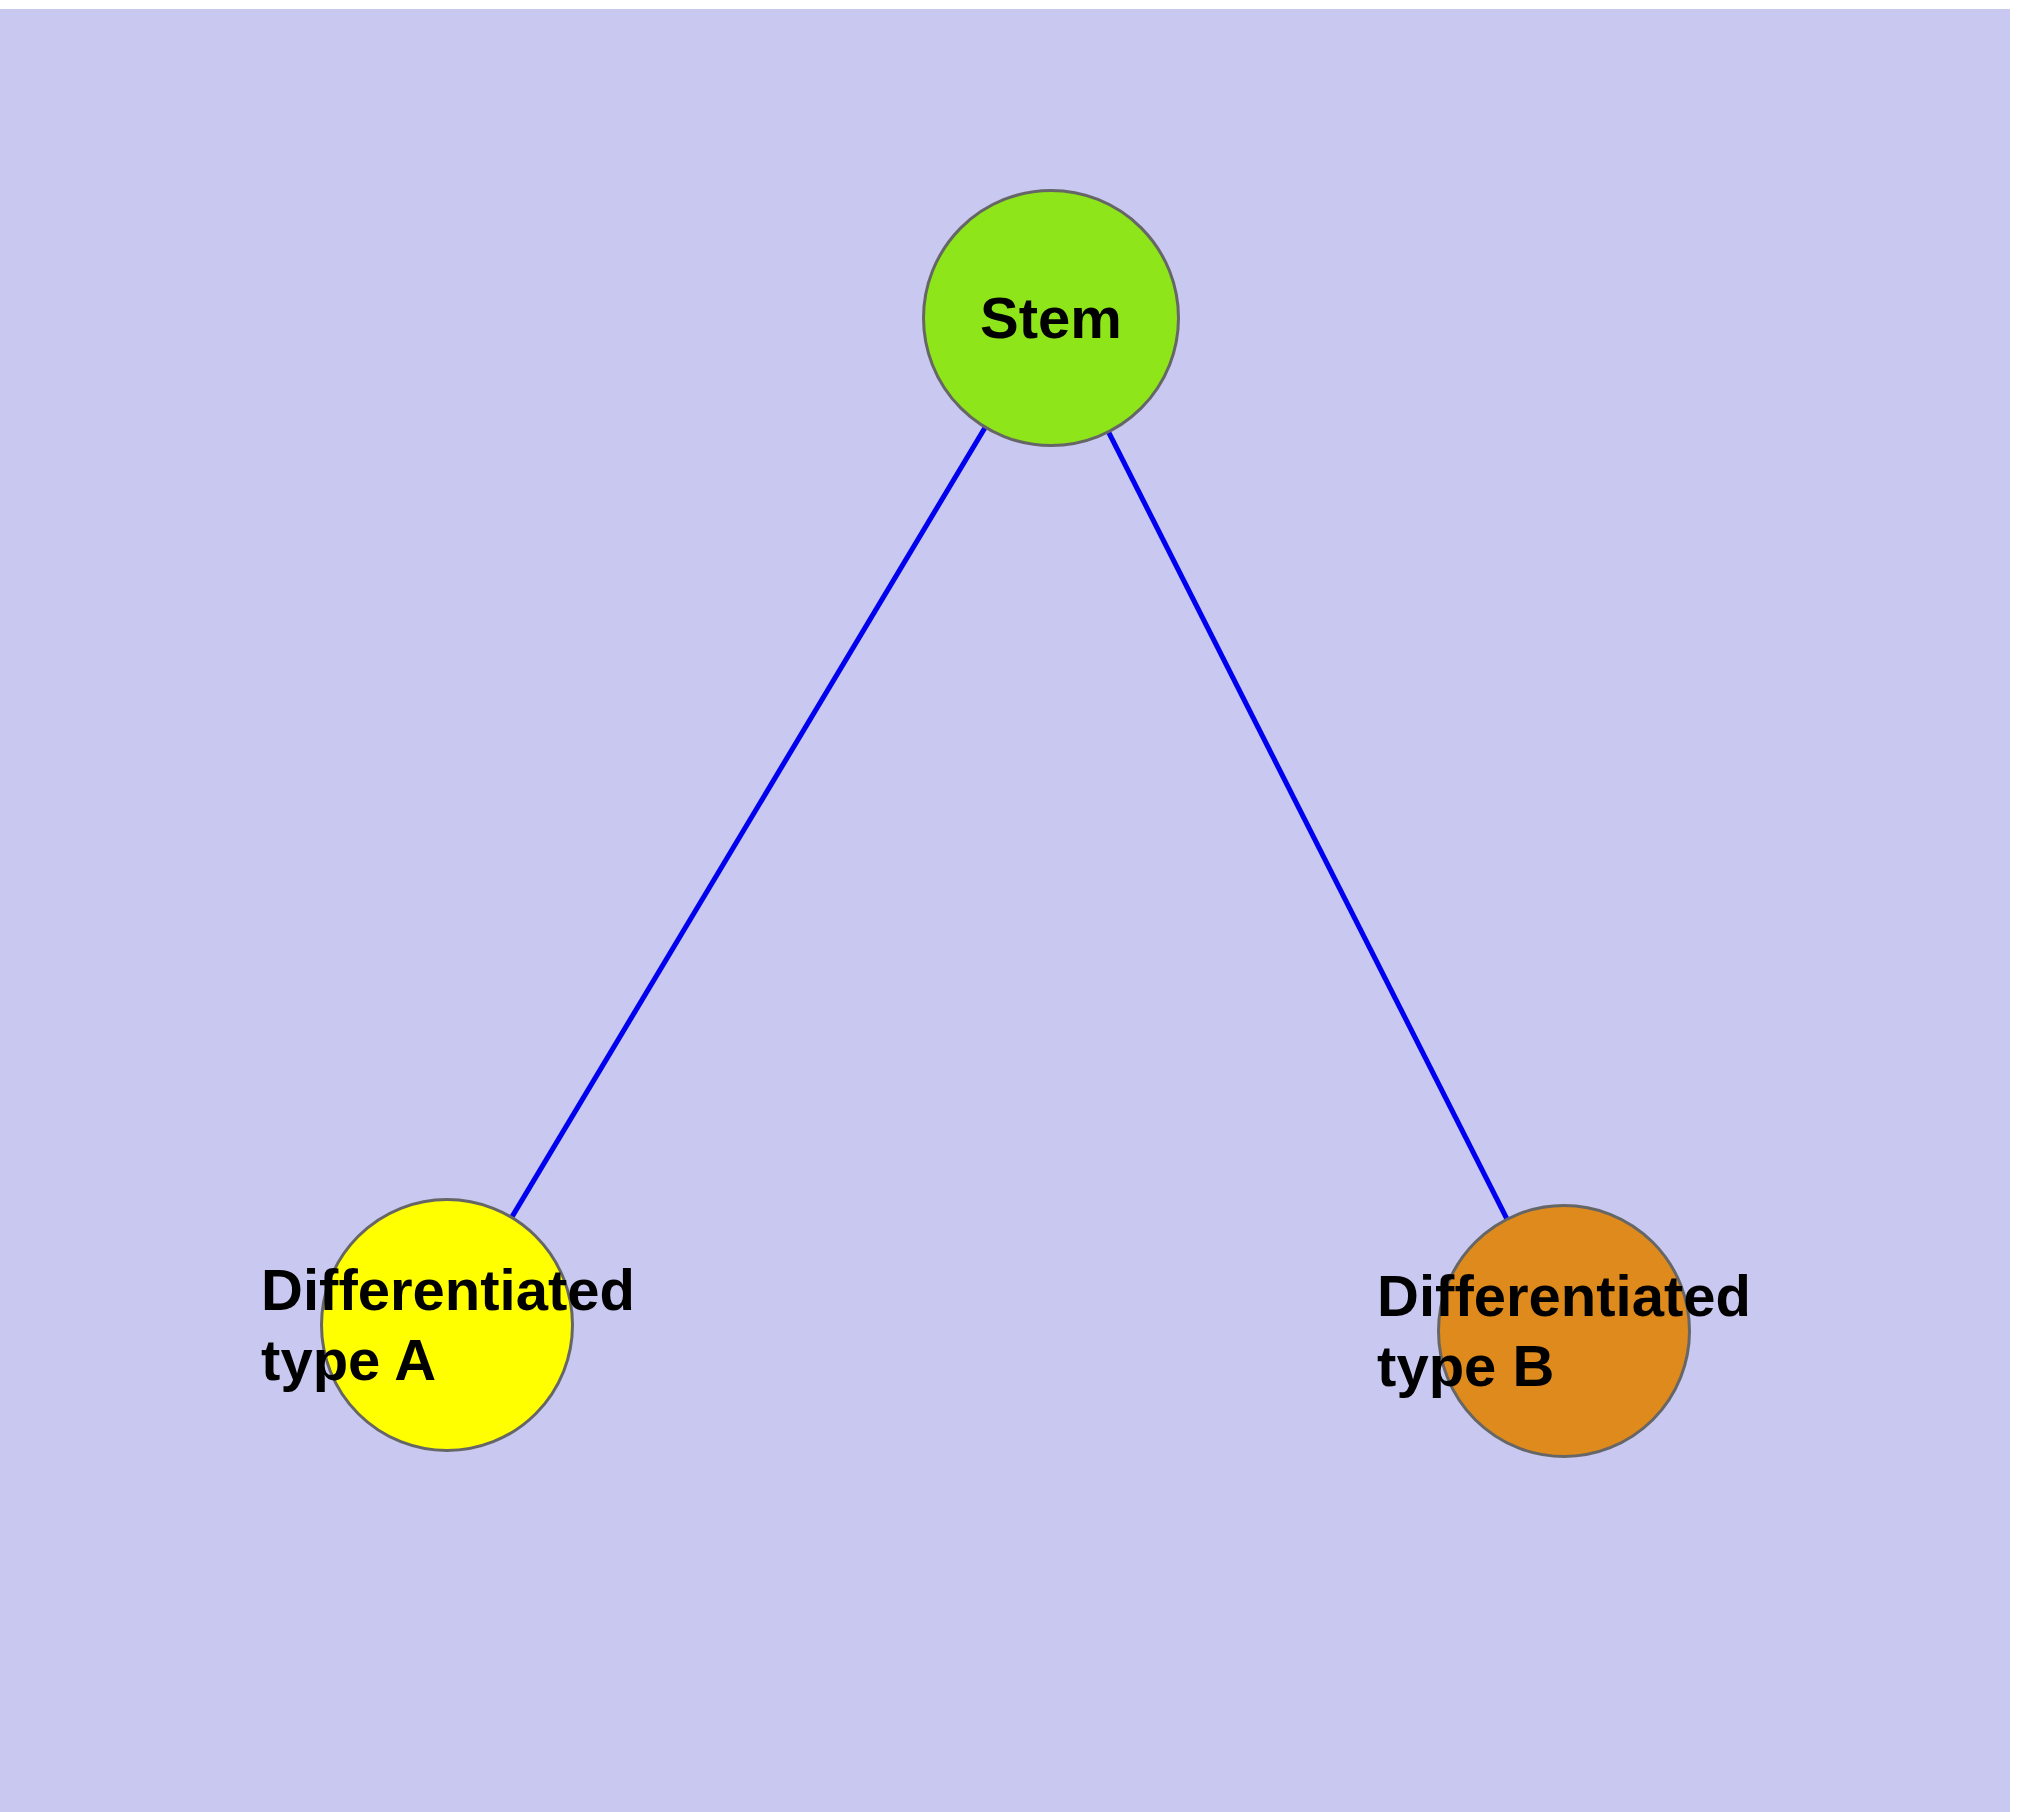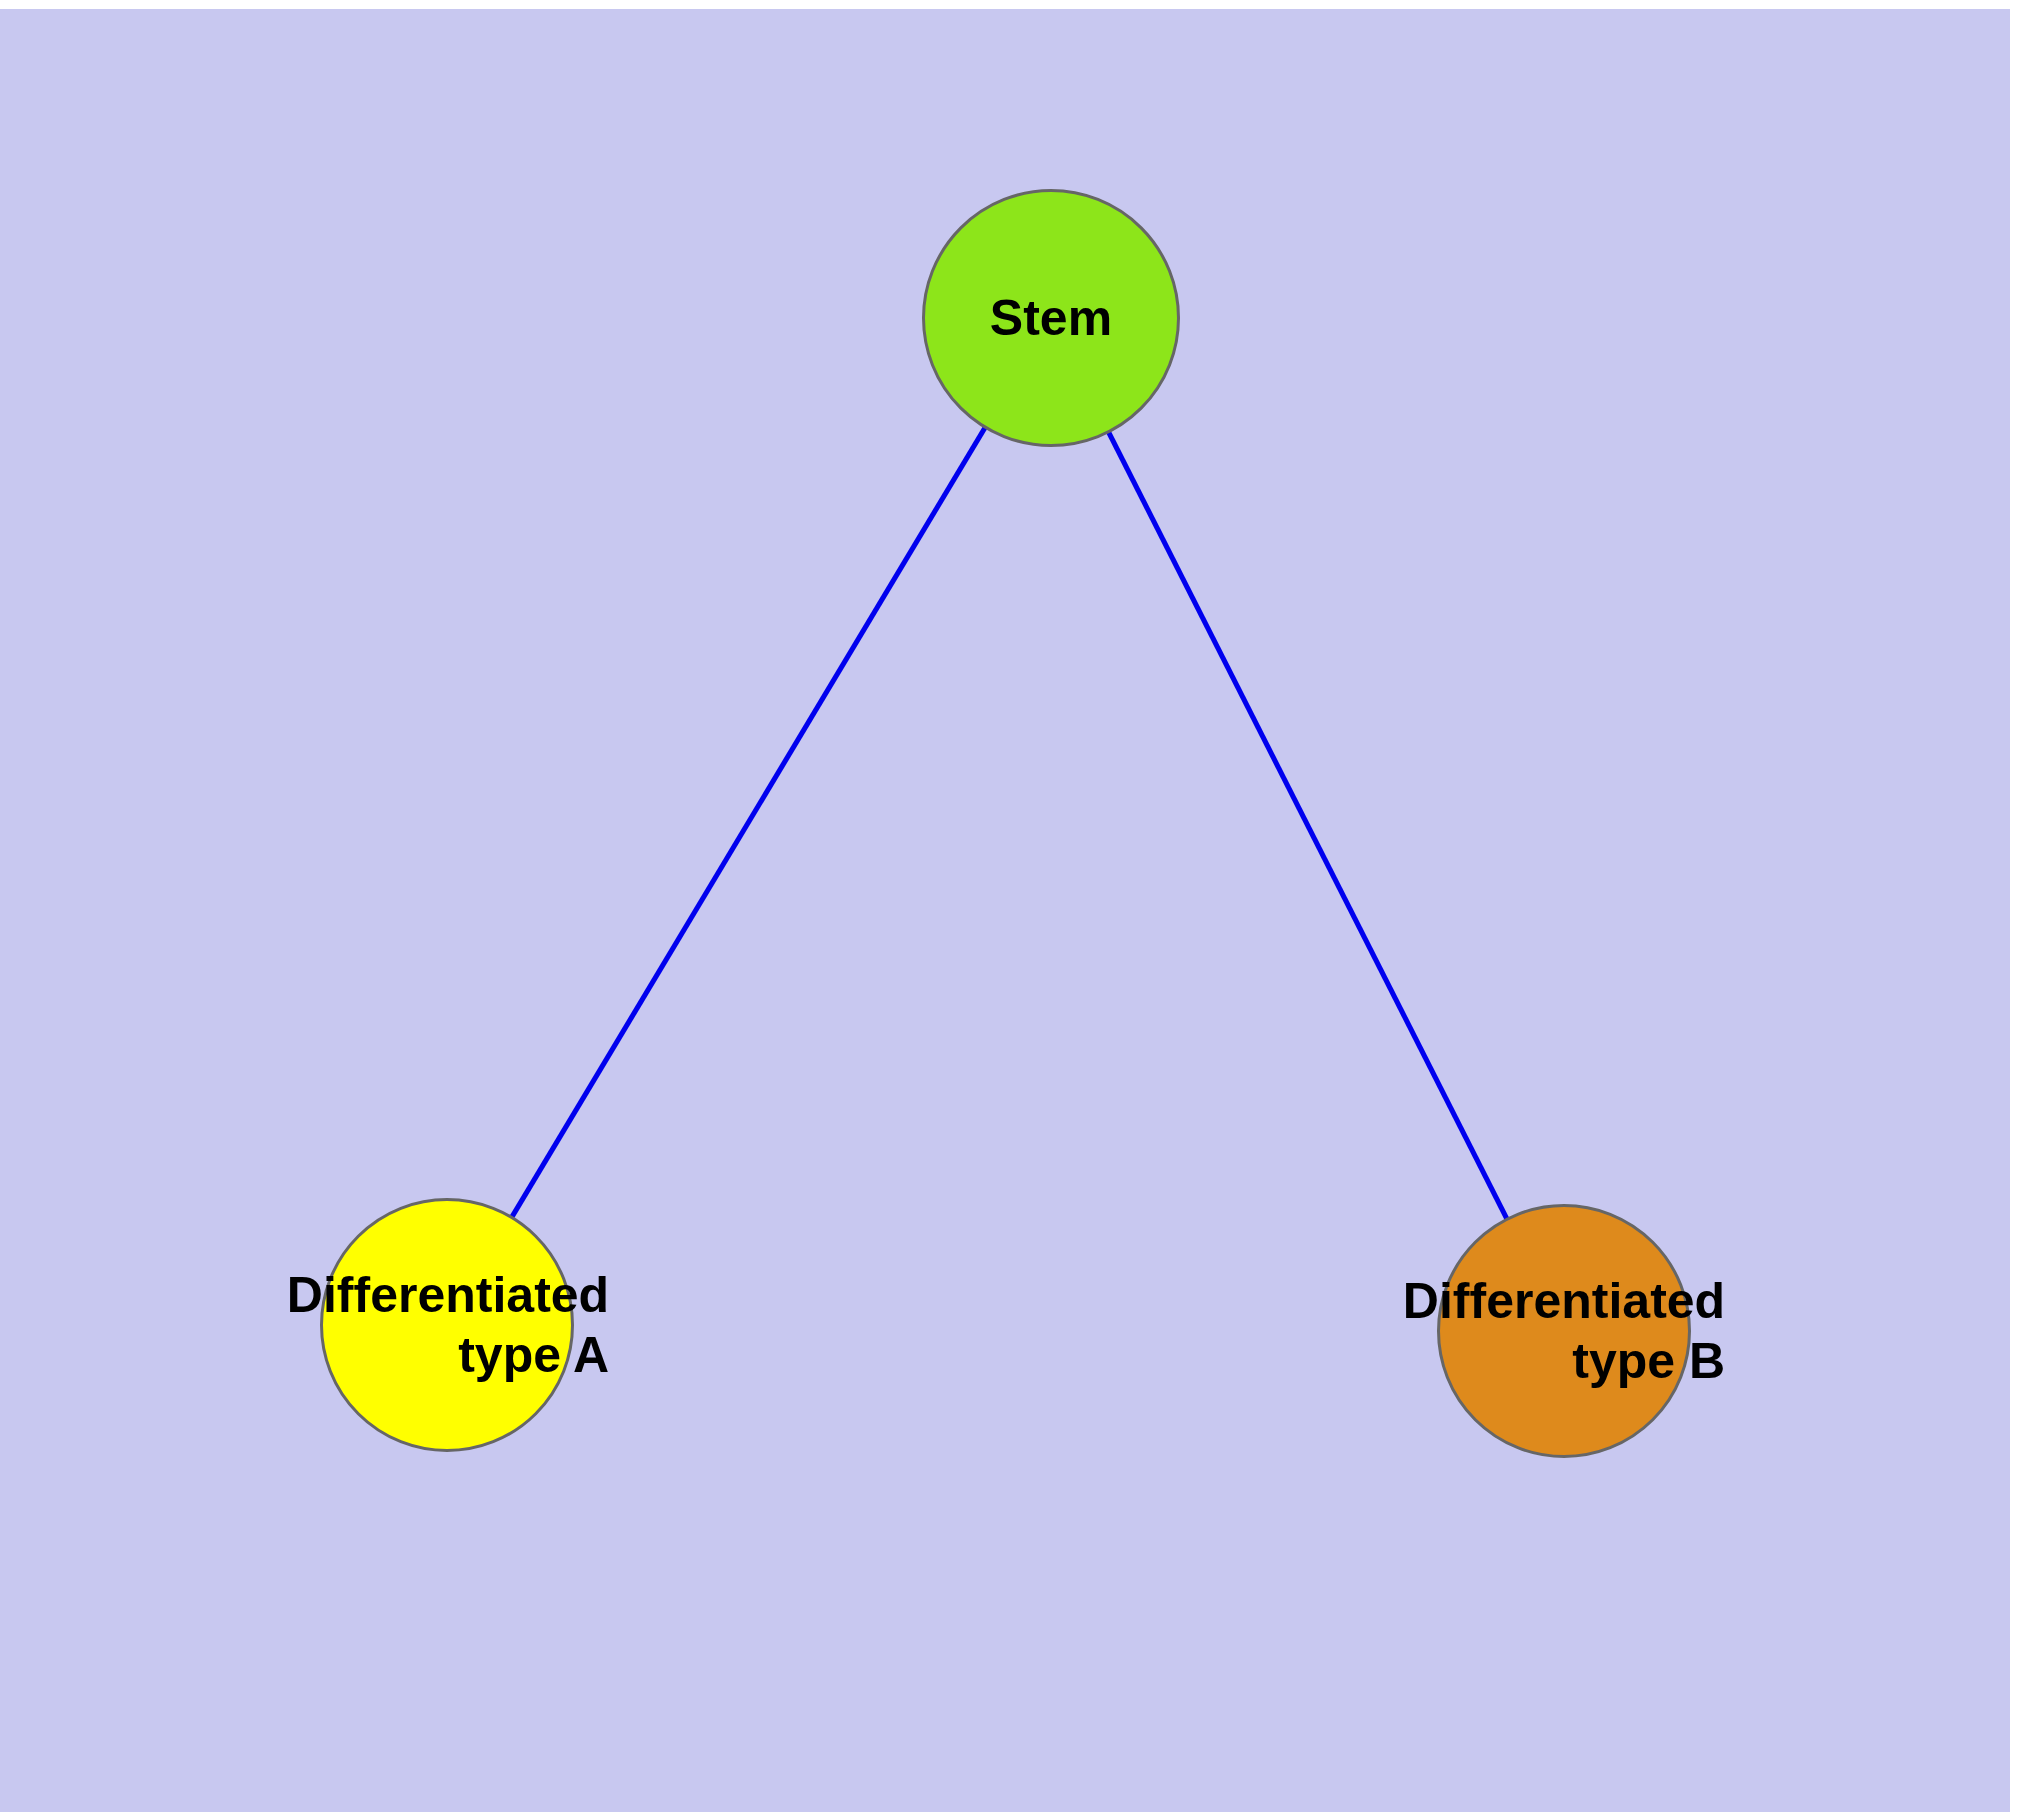--- a/index.html
+++ b/index.html
@@ -36,24 +36,24 @@
   .node {
     position: absolute;
     border-radius: 50%;
     border: 3.4px solid #666666;
     box-sizing: border-box;
   }
   .node-label {
     position: absolute;
     transform: translate(-50%, -50%);
     font-weight: bold;
-    font-size: 50px;
+    font-size: 58px;
     line-height: 1.2;
     color: #000000;
-    text-align: right;
+    text-align: left;
     white-space: pre;
     pointer-events: none;
   }
 </style>
 </head>
 <body>
 
 <div class="canvas" id="diagram-canvas" style="background: rgb(200, 200, 240);">
   <svg id="edges-svg" xmlns="http://www.w3.org/2000/svg" viewBox="0 0 2372 2138" width="2010" height="1812">
       <line x1="1240" y1="375" x2="528" y2="1563" stroke="#0000ee" stroke-width="6"></line>

